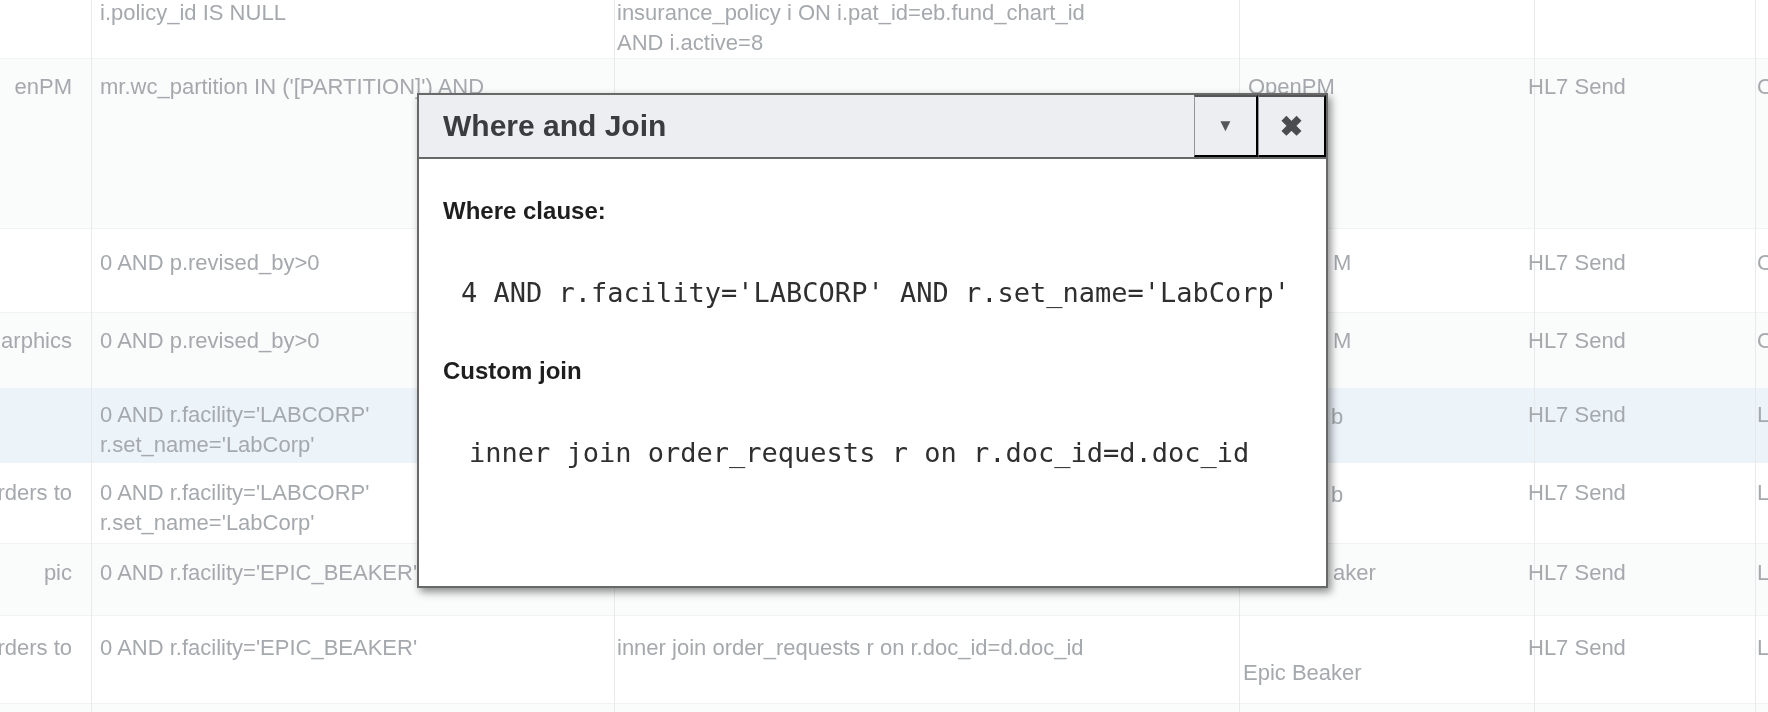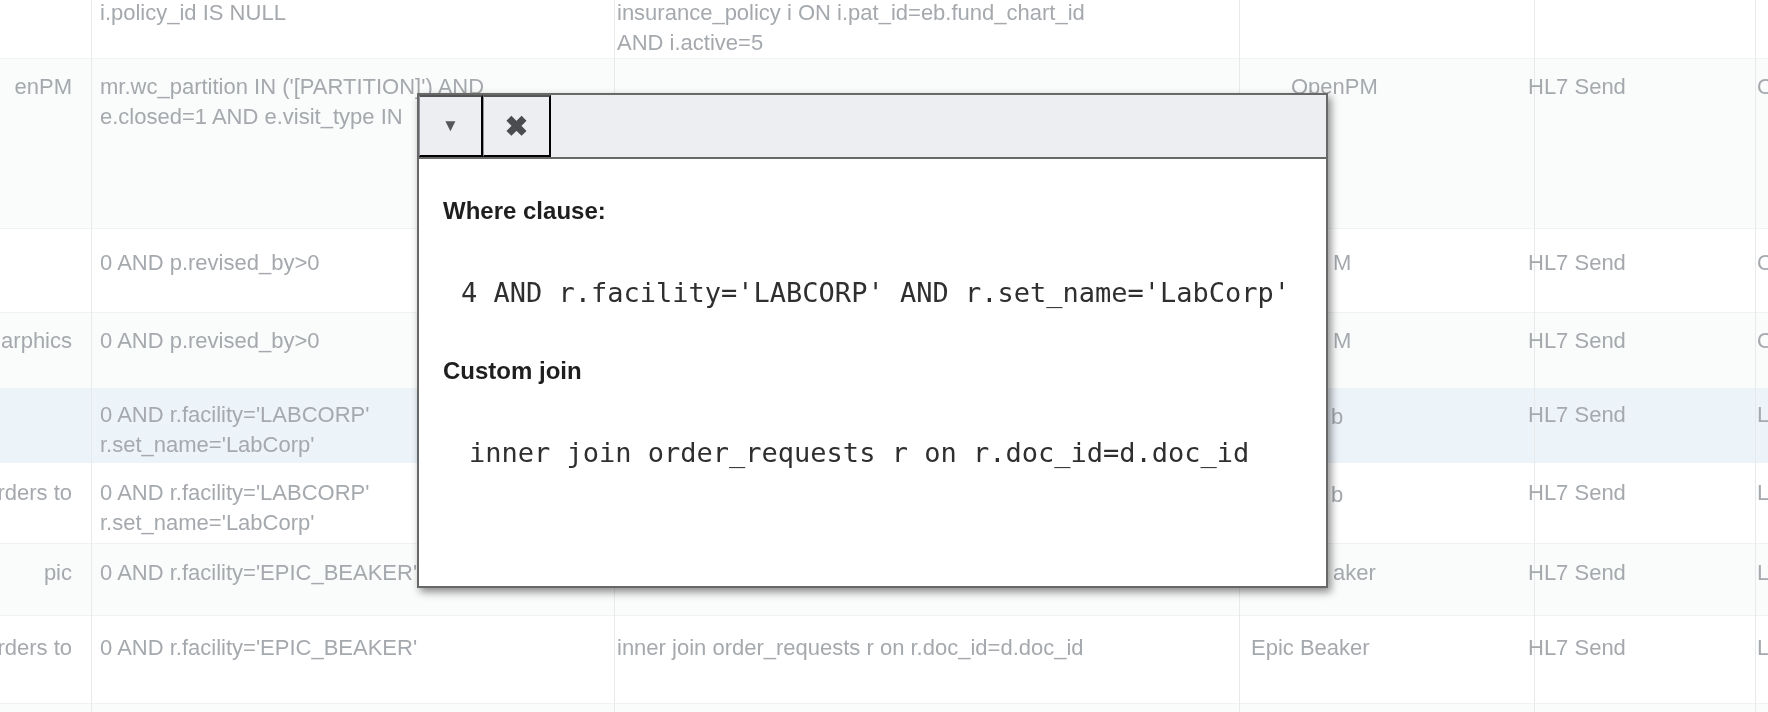--- a/index.html
+++ b/index.html
@@ -68,26 +68,25 @@
   <div class="stripe" style="top:703px;height:9px;background:#fafbfb;border-top:1px solid #f1f2f3;box-sizing:border-box;"></div>
 
   <div class="vline" style="left:91px;"></div>
   <div class="vline" style="left:614px;"></div>
   <div class="vline" style="left:1239px;"></div>
   <div class="vline" style="left:1534px;"></div>
   <div class="vline" style="left:1755px;"></div>
 
   <div class="cell" style="left:100px;top:-2px;">i.policy_id IS NULL</div>
   <div class="cell" style="left:617px;top:-2px;">insurance_policy i ON i.pat_id=eb.fund_chart_id</div>
-  <div class="cell" style="left:617px;top:28px;">AND i.active=5</div>
+  <div class="cell" style="left:617px;top:28px;">AND i.active=8</div>
 
   <div class="cell rt" style="right:1696px;top:72px;">enPM</div>
   <div class="cell" style="left:100px;top:72px;">mr.wc_partition IN ('[PARTITION]') AND</div>
-  <div class="cell" style="left:100px;top:102px;">e.closed=1 AND e.visit_type IN</div>
-  <div class="cell" style="left:1291px;top:72px;">OpenPM</div>
+  <div class="cell" style="left:1248px;top:72px;">OpenPM</div>
   <div class="cell" style="left:1528px;top:72px;">HL7 Send</div>
   <div class="cell" style="left:1757px;top:72px;">O</div>
 
   <div class="cell" style="left:100px;top:248px;">0 AND p.revised_by&gt;0</div>
   <div class="cell" style="left:1333px;top:248px;">M</div>
   <div class="cell" style="left:1528px;top:248px;">HL7 Send</div>
   <div class="cell" style="left:1757px;top:248px;">O</div>
 
   <div class="cell rt" style="right:1696px;top:326px;">arphics</div>
   <div class="cell" style="left:100px;top:326px;">0 AND p.revised_by&gt;0</div>
@@ -110,26 +109,27 @@
 
   <div class="cell rt" style="right:1696px;top:558px;">pic</div>
   <div class="cell" style="left:100px;top:558px;">0 AND r.facility='EPIC_BEAKER'</div>
   <div class="cell" style="left:1333px;top:558px;">aker</div>
   <div class="cell" style="left:1528px;top:558px;">HL7 Send</div>
   <div class="cell" style="left:1757px;top:558px;">L</div>
 
   <div class="cell rt" style="right:1696px;top:633px;">rders to</div>
   <div class="cell" style="left:100px;top:633px;">0 AND r.facility='EPIC_BEAKER'</div>
   <div class="cell" style="left:617px;top:633px;">inner join order_requests r on r.doc_id=d.doc_id</div>
-  <div class="cell" style="left:1243px;top:633px;margin-left:8px;">Epic Beaker</div>
+  <div class="cell" style="left:1243px;top:658px;">Epic Beaker</div>
   <div class="cell" style="left:1528px;top:633px;">HL7 Send</div>
   <div class="cell" style="left:1757px;top:633px;">L</div>
 
   <div class="modal">
     <div class="modal-header">
+      <div class="modal-title">Where and Join</div>
       <button class="hdr-btn btn-collapse">
         <span class="chevron">▼</span>
       </button>
       <button class="hdr-btn btn-close">
         <span class="xmark">✖</span>
       </button>
     </div>
     <div class="m-label lbl1">Where clause:</div>
     <div class="m-code code1">4 AND r.facility='LABCORP' AND r.set_name='LabCorp'</div>
     <div class="m-label lbl2">Custom join</div>

